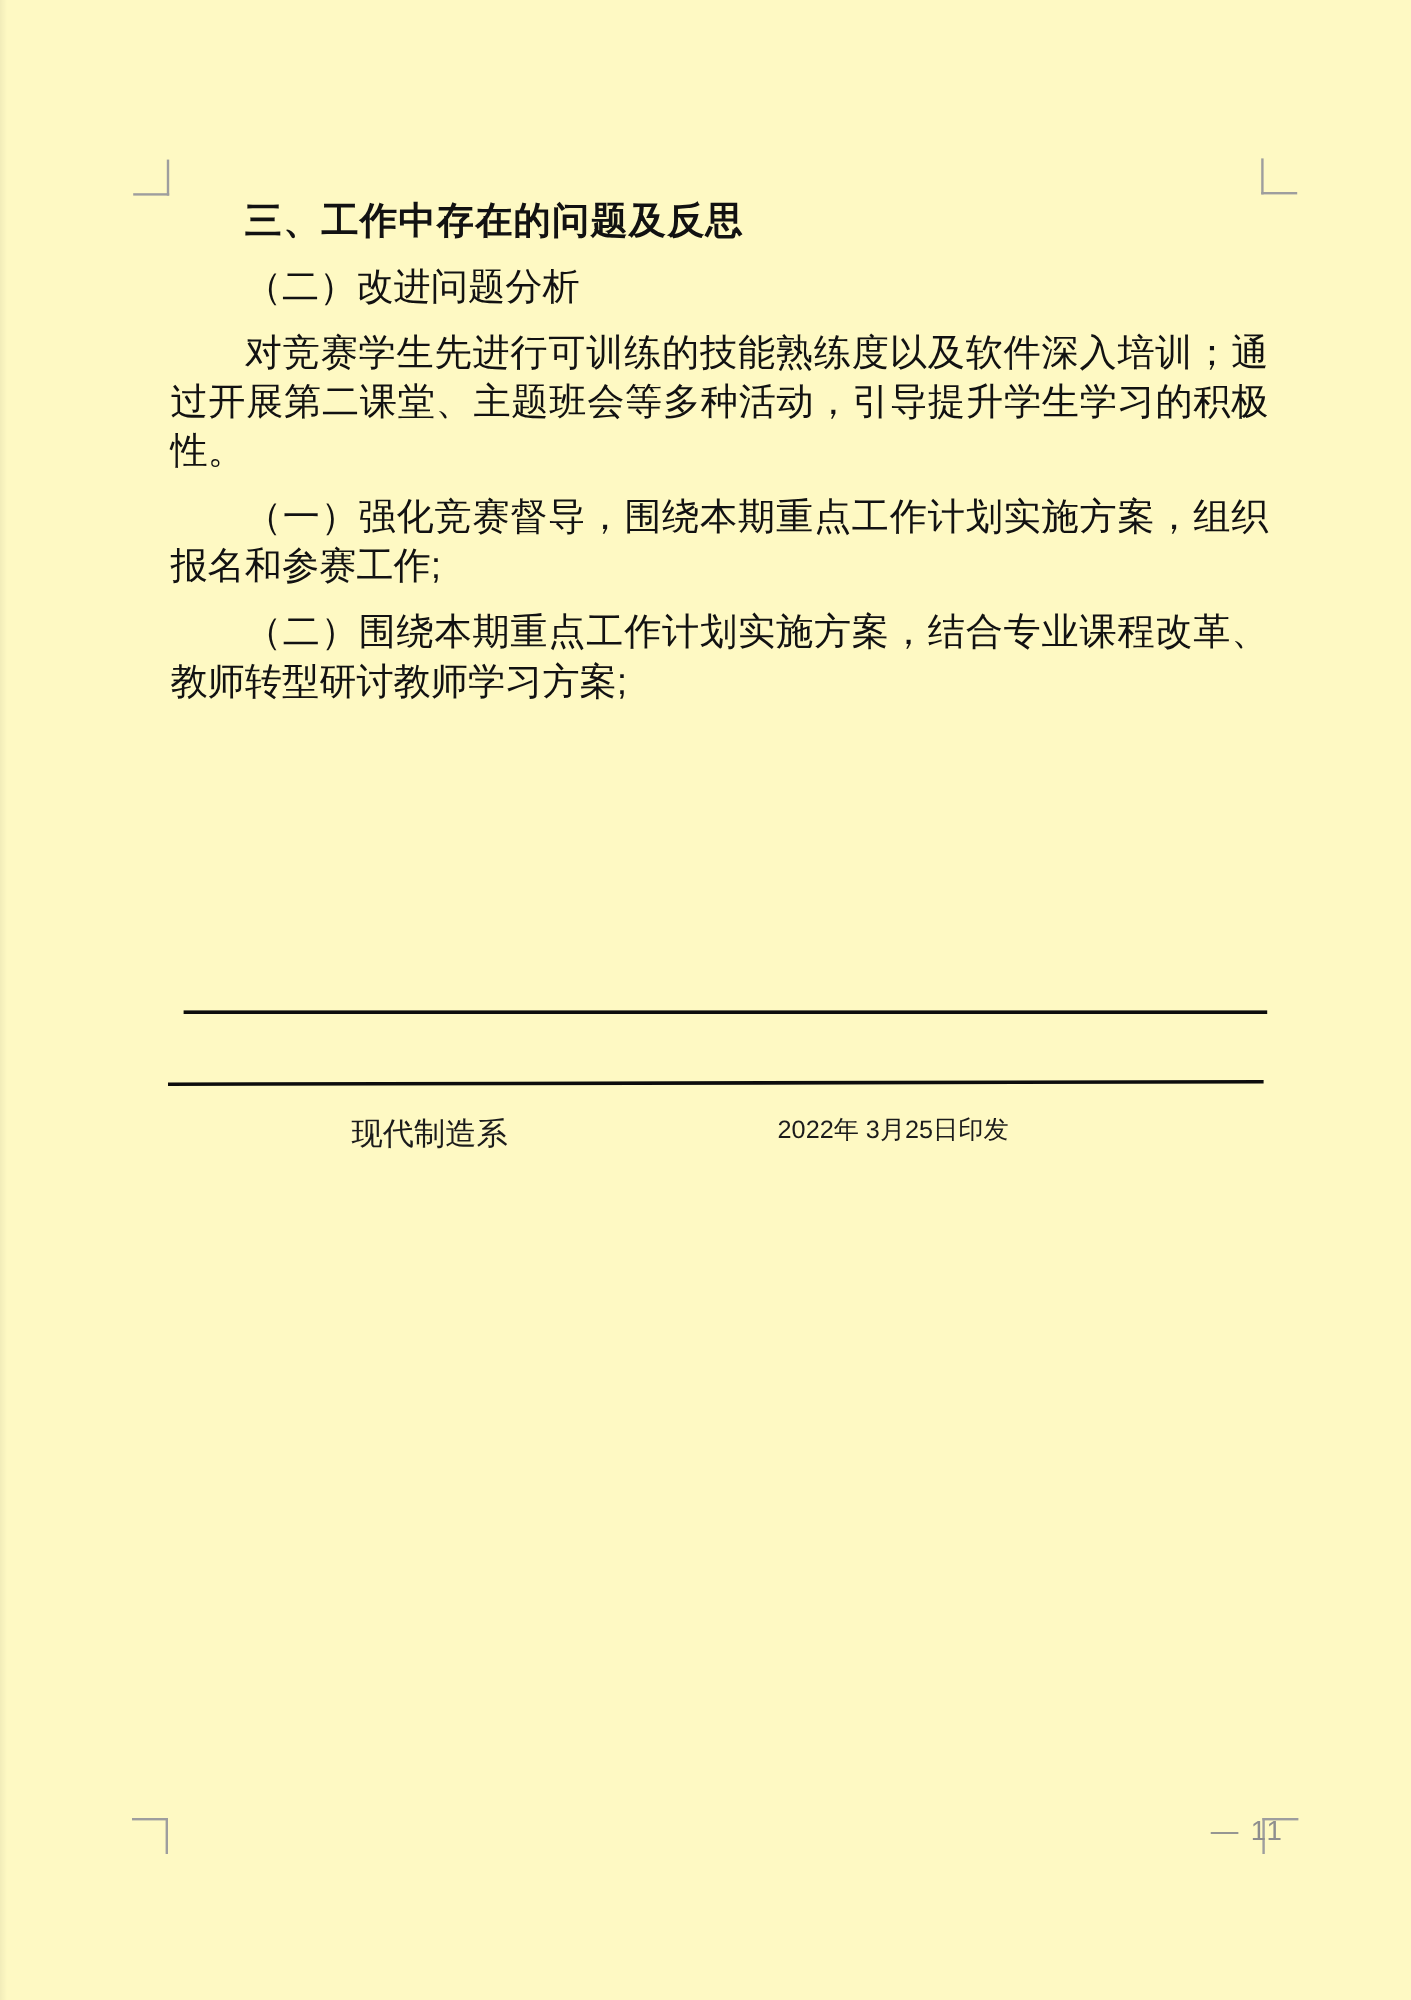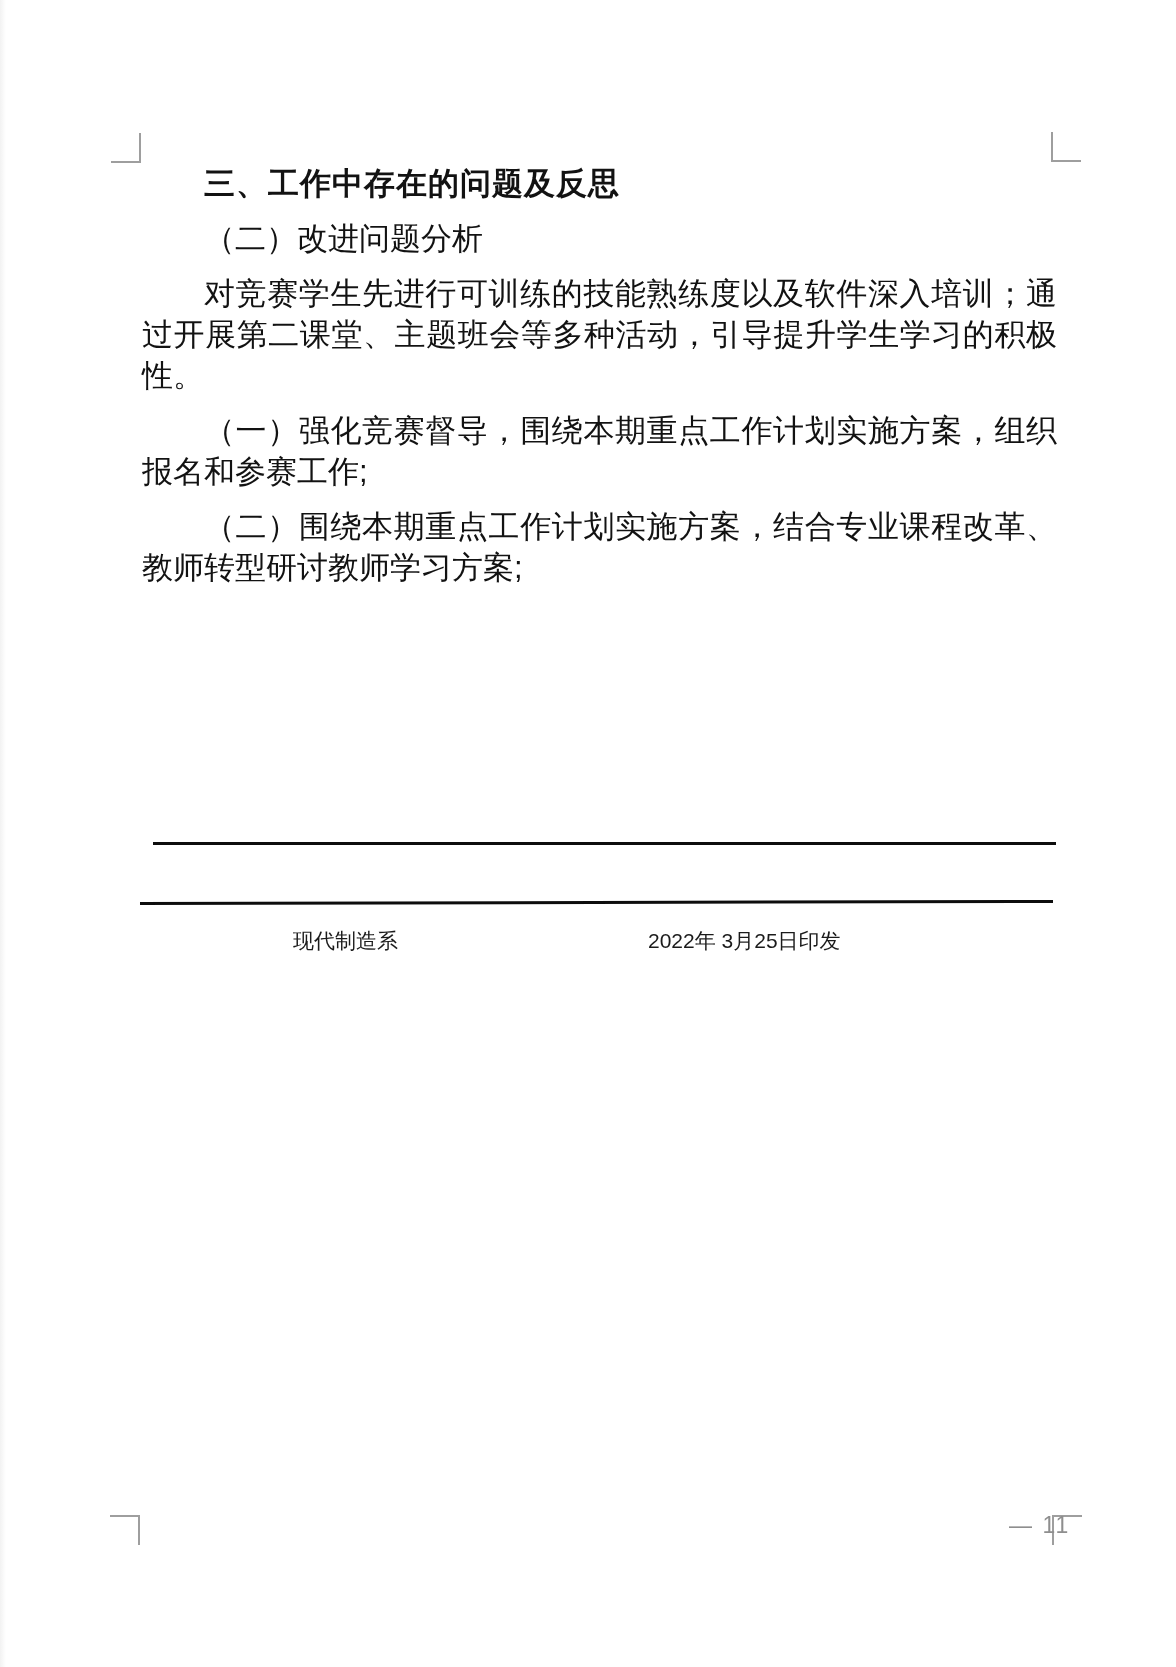--- a/index.html
+++ b/index.html
@@ -6,21 +6,21 @@
     margin: 0;
     padding: 0;
     background: #e9e9e9;
     font-family: "Liberation Sans", "DejaVu Sans", sans-serif;
   }
   .page {
     position: relative;
     width: 1176px;
     height: 1667px;
     margin: 0 auto;
-    background: #ffffff;
+    background: #fef9c3;
     overflow: hidden;
   }
   
   .page::before {
     content: "";
     position: absolute;
     left: 0; top: 0; bottom: 0;
     width: 6px;
     background: linear-gradient(to right, rgba(0,0,0,0.05), rgba(0,0,0,0));
   }
@@ -61,21 +61,21 @@
     left: 140px;
     top: 901px;
     width: 913px;
     transform: rotate(-0.13deg);
   }
   
   .footer-issuer {
     position: absolute;
     left: 293px;
     top: 927px;
-    font-size: 21px;
+    font-size: 26px;
     color: #1b1b1b;
     white-space: nowrap;
   }
   .footer-date {
     position: absolute;
     left: 648px;
     top: 927px;
     font-size: 21px;
     color: #1b1b1b;
     white-space: nowrap;

